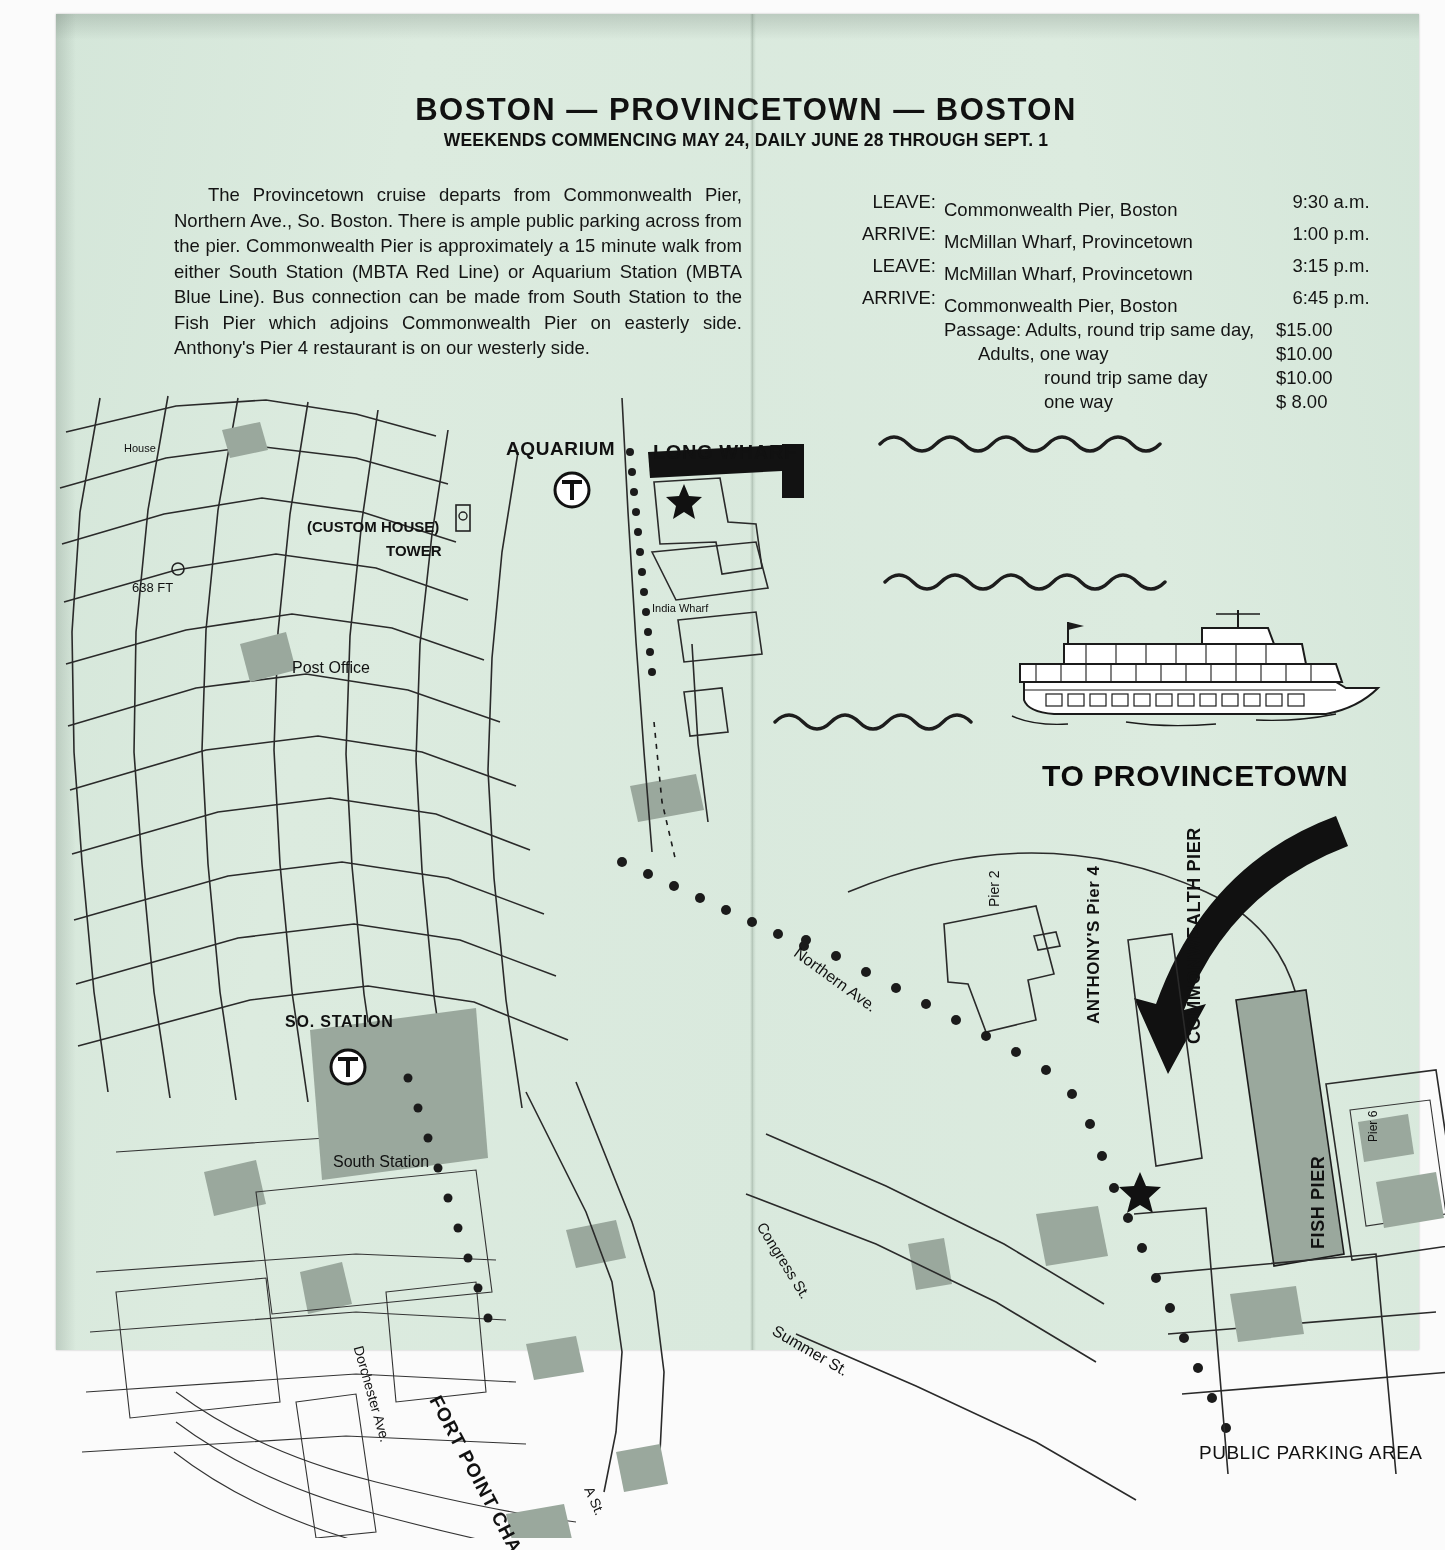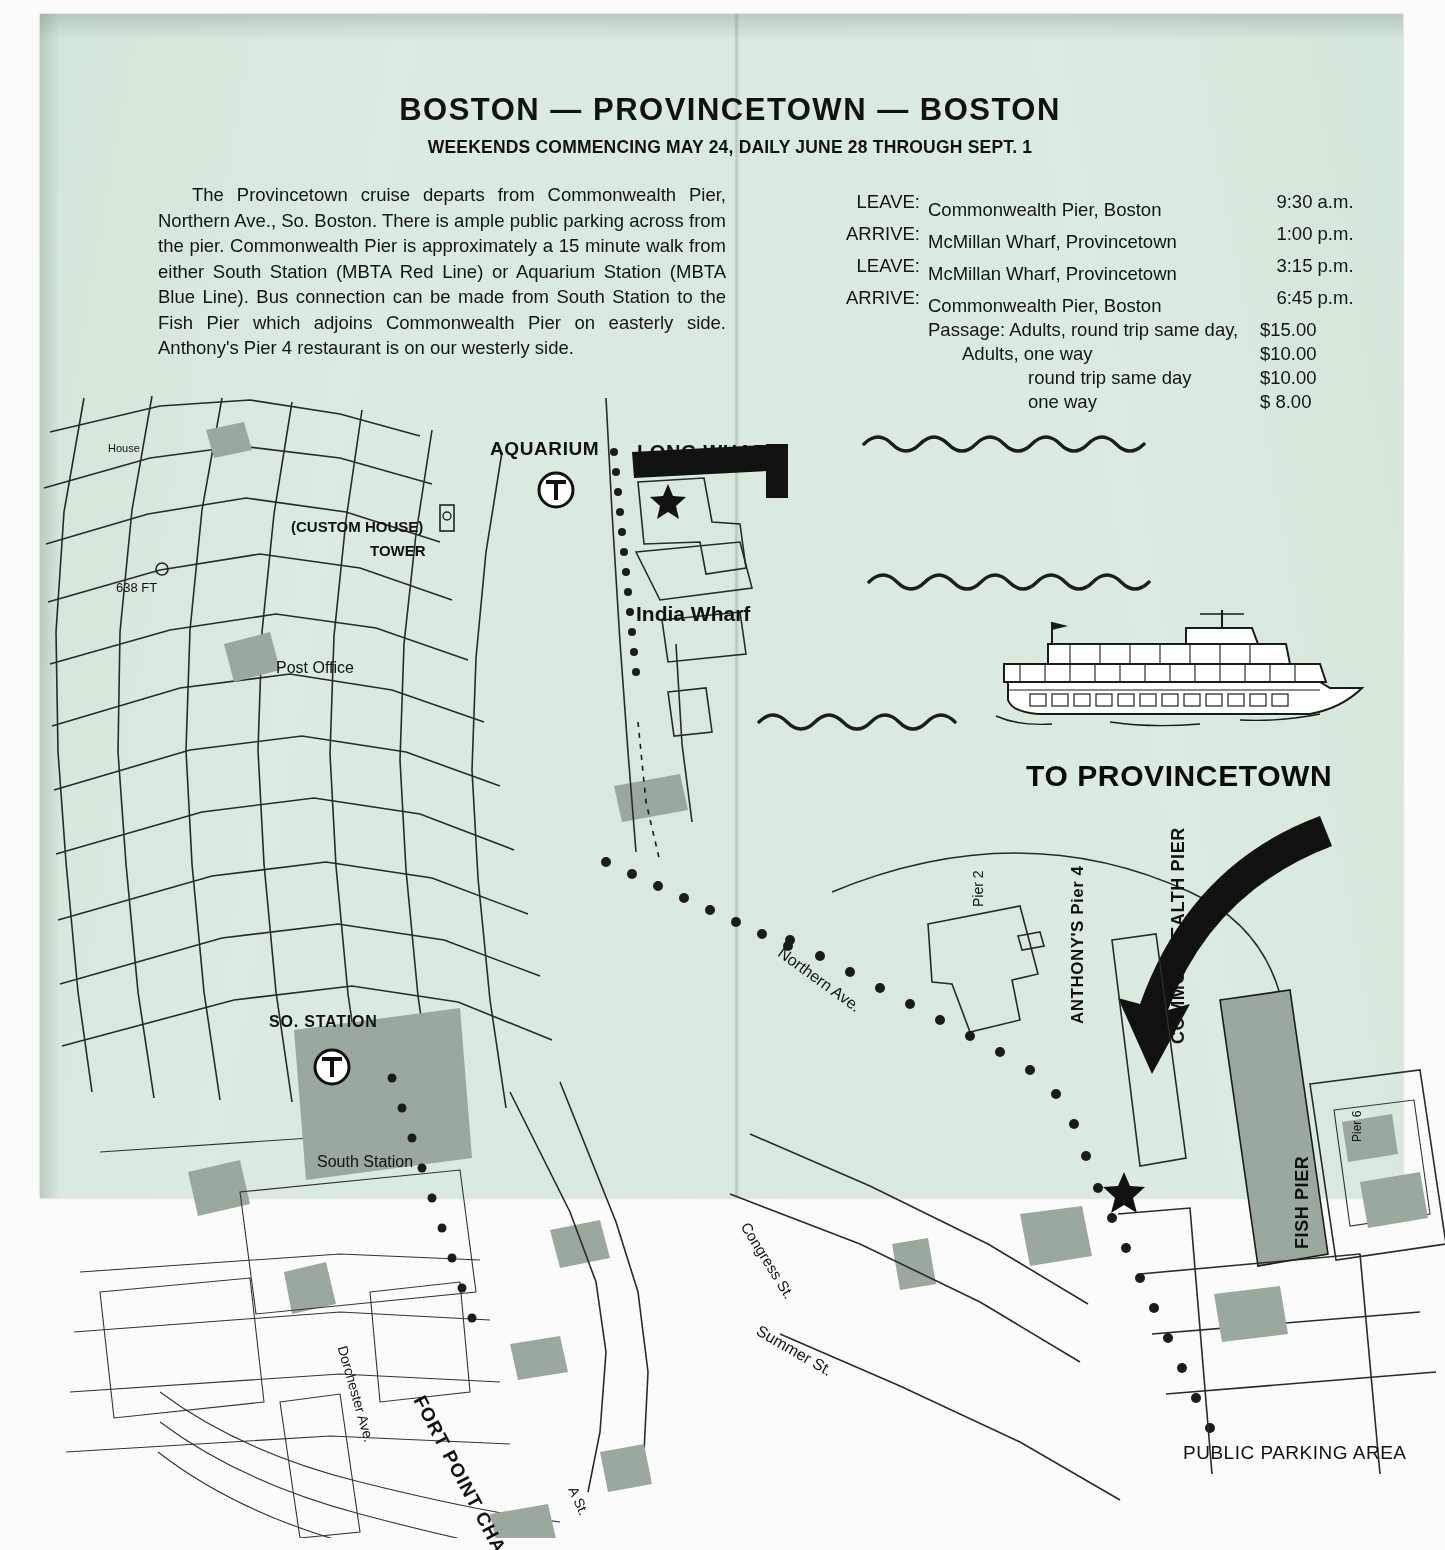--- a/index.html
+++ b/index.html
@@ -16,24 +16,24 @@
   }
   
   #scan-background {
     position: absolute;
     inset: 0;
     background: #fbfbfb;
   }
   
   #brochure {
     position: absolute;
-    left: 40px;
+    left: 56px;
     top: 14px;
     width: 1363px;
-    height: 1184px;
+    height: 1336px;
     background: #be185d;
     box-shadow: 0 0 2px rgba(0,0,0,0.25);
   }
   
   #paper-tint-left {
     position: absolute;
     left: 0; top: 0; width: 690px; height: 100%;
     background: linear-gradient(100deg, #d4e6d9 0%, #dcebdf 40%, #d9e9dd 100%);
   }
   #paper-tint-right {
@@ -68,21 +68,21 @@
   }
   #route-title {
     font-family: "Liberation Sans", sans-serif;
     font-weight: bold;
     font-size: 31px;
     letter-spacing: 1.5px;
     color: #111;
     white-space: nowrap;
   }
   #season-line {
-    margin-top: 9px;
+    margin-top: 2px;
     font-family: "Liberation Sans", sans-serif;
     font-weight: bold;
     font-size: 17.5px;
     letter-spacing: 0.2px;
     color: #111;
     white-space: nowrap;
   }
 
   
   #description-block {
@@ -482,21 +482,21 @@
       <path d="M60,560 L180,612 L300,668 L400,726"></path>
     </g>
   </svg>
 
   <div class="map-label" style="left:68px; top:428px; font-size:11px;">House</div>
   <div class="map-label lbl-bold" style="left:450px; top:424px; font-size:19px; letter-spacing:0.6px;">AQUARIUM</div>
   <div class="map-label lbl-bold" style="left:597px; top:427px; font-size:20px; letter-spacing:0.6px;">LONG WHARF</div>
   <div class="map-label lbl-bold" style="left:330px; top:484px; font-size:15px;margin-top:44px;">TOWER</div>
   <div class="map-label lbl-bold" style="left:251px; top:504px; font-size:15px;">(CUSTOM HOUSE)</div>
   <div class="map-label" style="left:76px; top:566px; font-size:13px;">638 FT</div>
-  <div class="map-label" style="left:596px; top:588px; font-size:21px;font-weight:bold;">India Wharf</div>
+  <div class="map-label" style="left:596px; top:588px; font-size:11px;">India Wharf</div>
   <div class="map-label" style="left:236px; top:645px; font-size:16px;">Post Office</div>
   <div class="map-label lbl-bold" style="left:229px; top:999px; font-size:16px; letter-spacing:0.8px;">SO. STATION</div>
   <div class="map-label" style="left:277px; top:1139px; font-size:16px;">South Station</div>
 
   <svg style="position:absolute; left:396px; top:487px;" width="22" height="34" viewBox="0 0 22 34">
     <rect x="4" y="4" width="14" height="26" fill="none" stroke="#222" stroke-width="1.6"></rect>
     <circle cx="11" cy="15" r="4" fill="none" stroke="#222" stroke-width="1.4"></circle>
   </svg>
   <svg style="position:absolute; left:112px; top:545px;" width="20" height="20" viewBox="0 0 20 20">
     <circle cx="10" cy="10" r="6" fill="none" stroke="#222" stroke-width="1.6"></circle>

